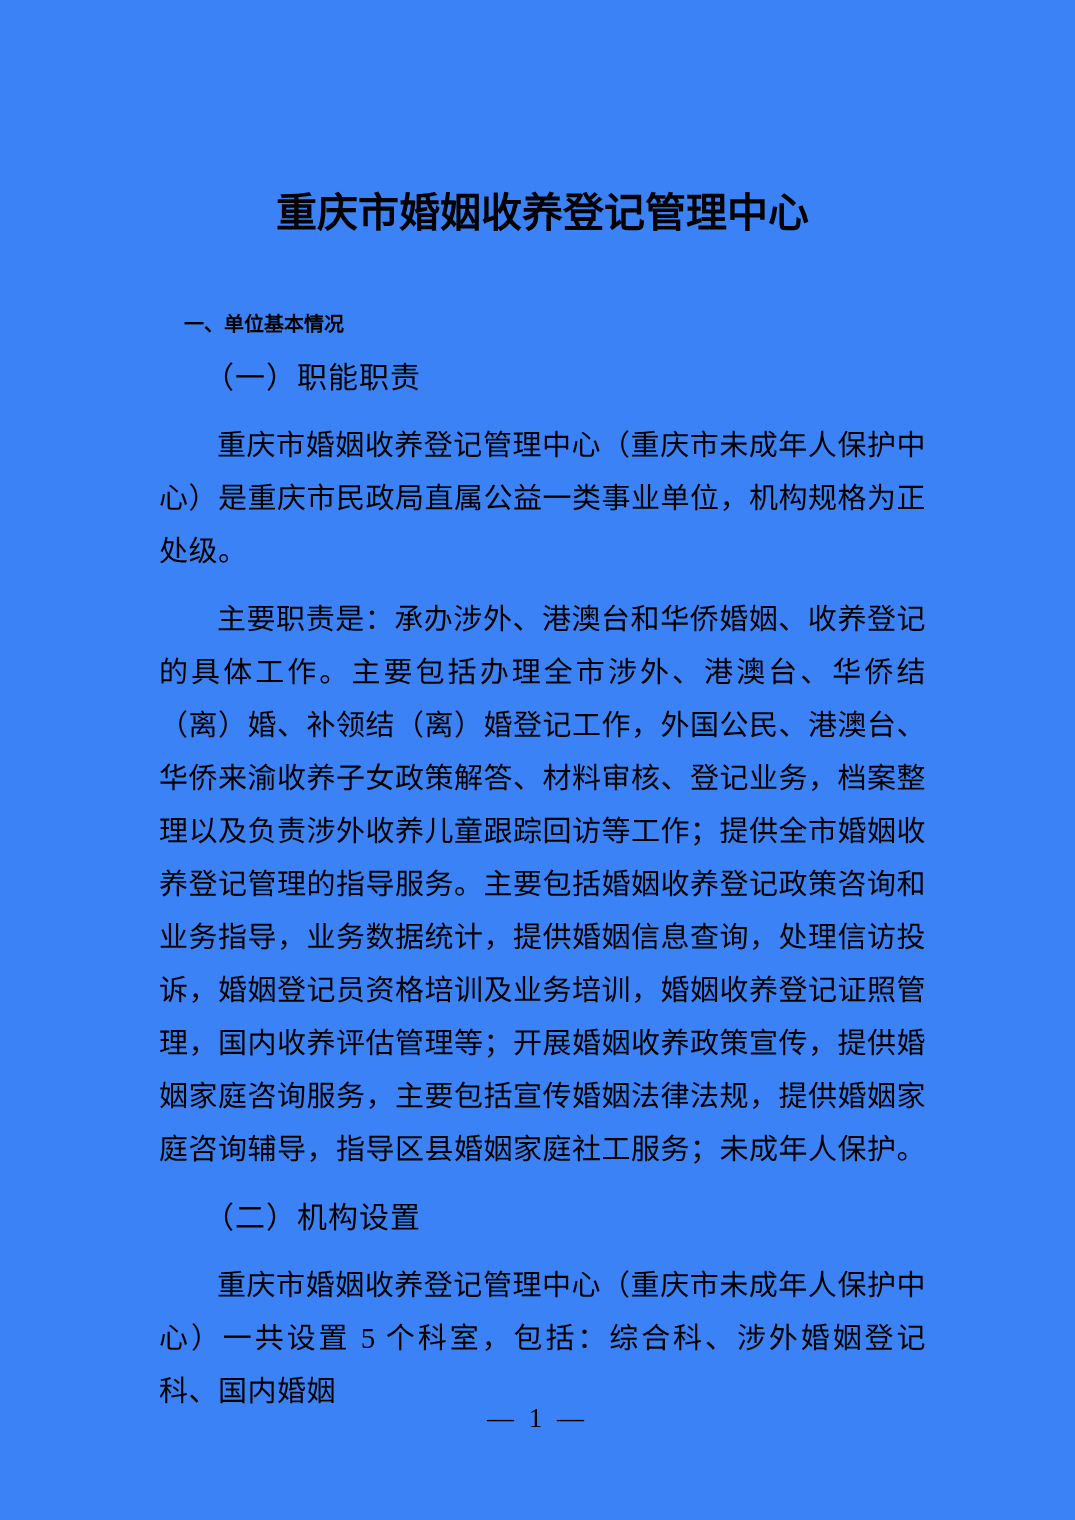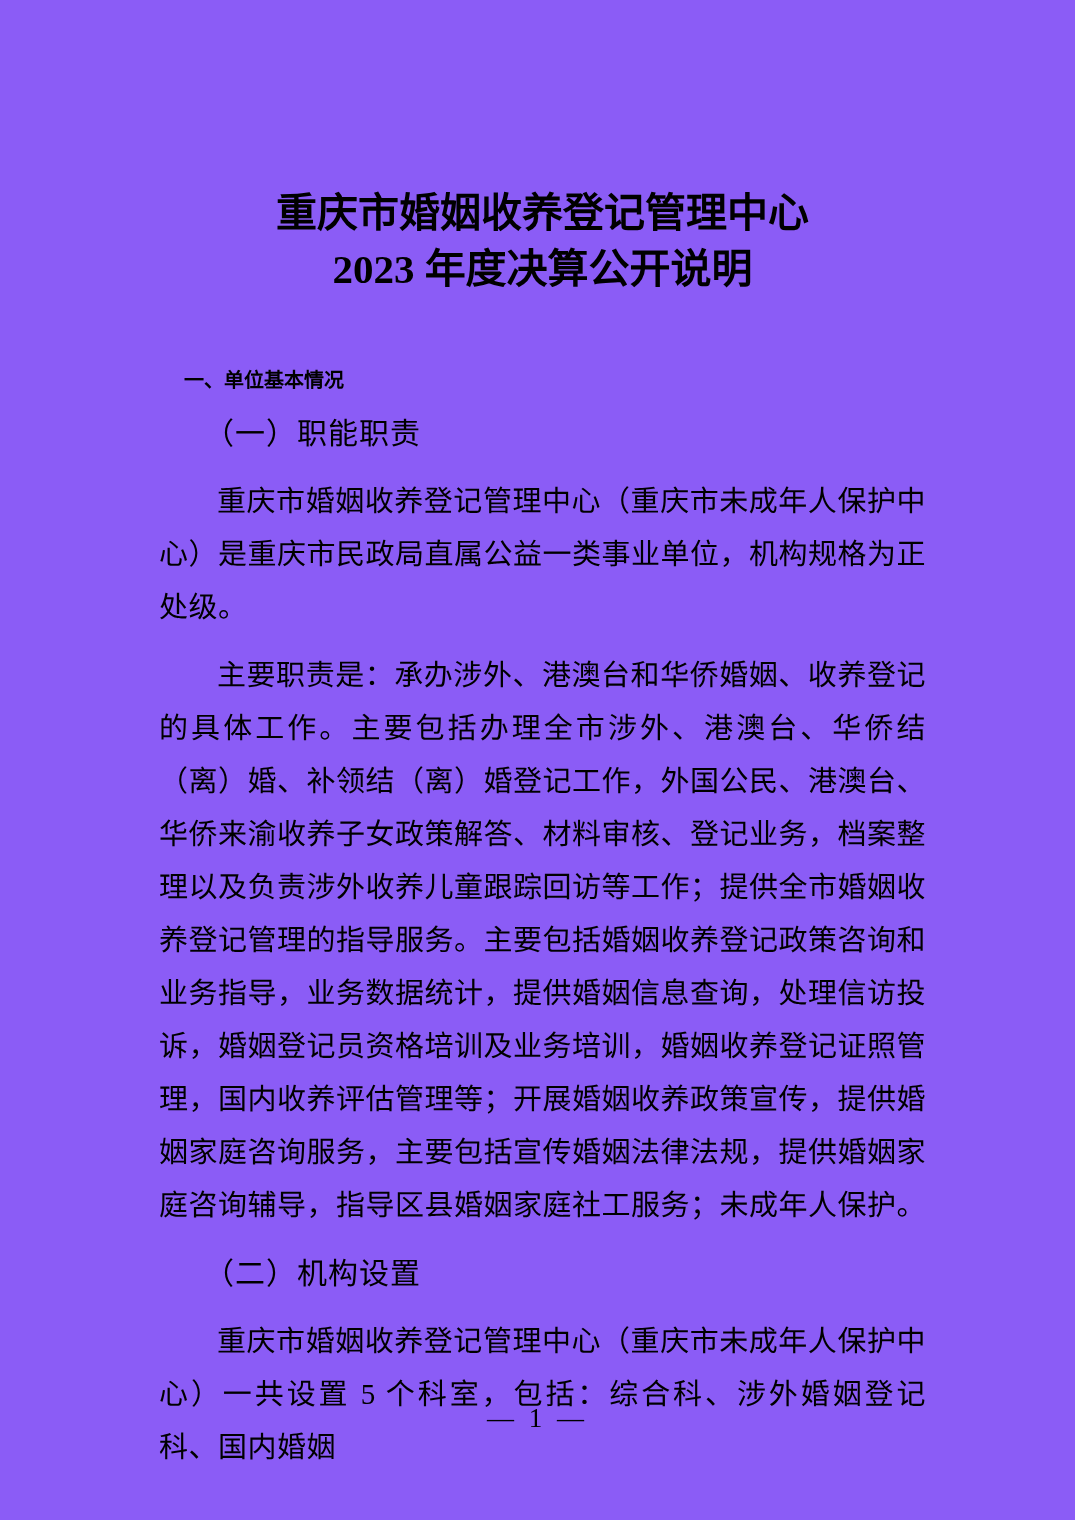--- a/index.html
+++ b/index.html
@@ -4,21 +4,21 @@
 <style>
   html, body {
     margin: 0;
     padding: 0;
     background: #ffffff;
   }
   .page {
     position: relative;
     width: 1075px;
     height: 1520px;
-    background: #8b5cf6;
+    background: #3b82f6;
     color: #000000;
     overflow: hidden;
     box-sizing: border-box;
     font-family: "Liberation Serif", "DejaVu Serif", serif;
   }
   .content {
     position: absolute;
     left: 144px;
     top: 0;
     width: 797px;
@@ -77,21 +77,20 @@
   }
 </style>
 </head>
 <body>
 
 <div class="page">
   <div class="content">
 
     <h1 class="doc-title">
       <span class="title-line">重庆市婚姻收养登记管理中心</span>
-      <span class="title-line">2023 年度决算公开说明</span>
     </h1>
 
     <h2 class="section-heading">一、单位基本情况</h2>
 
     <h3 class="sub-heading">（一）职能职责</h3>
 
     <p class="body-paragraph">重庆市婚姻收养登记管理中心（重庆市未成年人保护中心）是重庆市民政局直属公益一类事业单位，机构规格为正处级。</p>
 
     <p class="body-paragraph">主要职责是：承办涉外、港澳台和华侨婚姻、收养登记的具体工作。主要包括办理全市涉外、港澳台、华侨结（离）婚、补领结（离）婚登记工作，外国公民、港澳台、华侨来渝收养子女政策解答、材料审核、登记业务，档案整理以及负责涉外收养儿童跟踪回访等工作；提供全市婚姻收养登记管理的指导服务。主要包括婚姻收养登记政策咨询和业务指导，业务数据统计，提供婚姻信息查询，处理信访投诉，婚姻登记员资格培训及业务培训，婚姻收养登记证照管理，国内收养评估管理等；开展婚姻收养政策宣传，提供婚姻家庭咨询服务，主要包括宣传婚姻法律法规，提供婚姻家庭咨询辅导，指导区县婚姻家庭社工服务；未成年人保护。</p>
 

